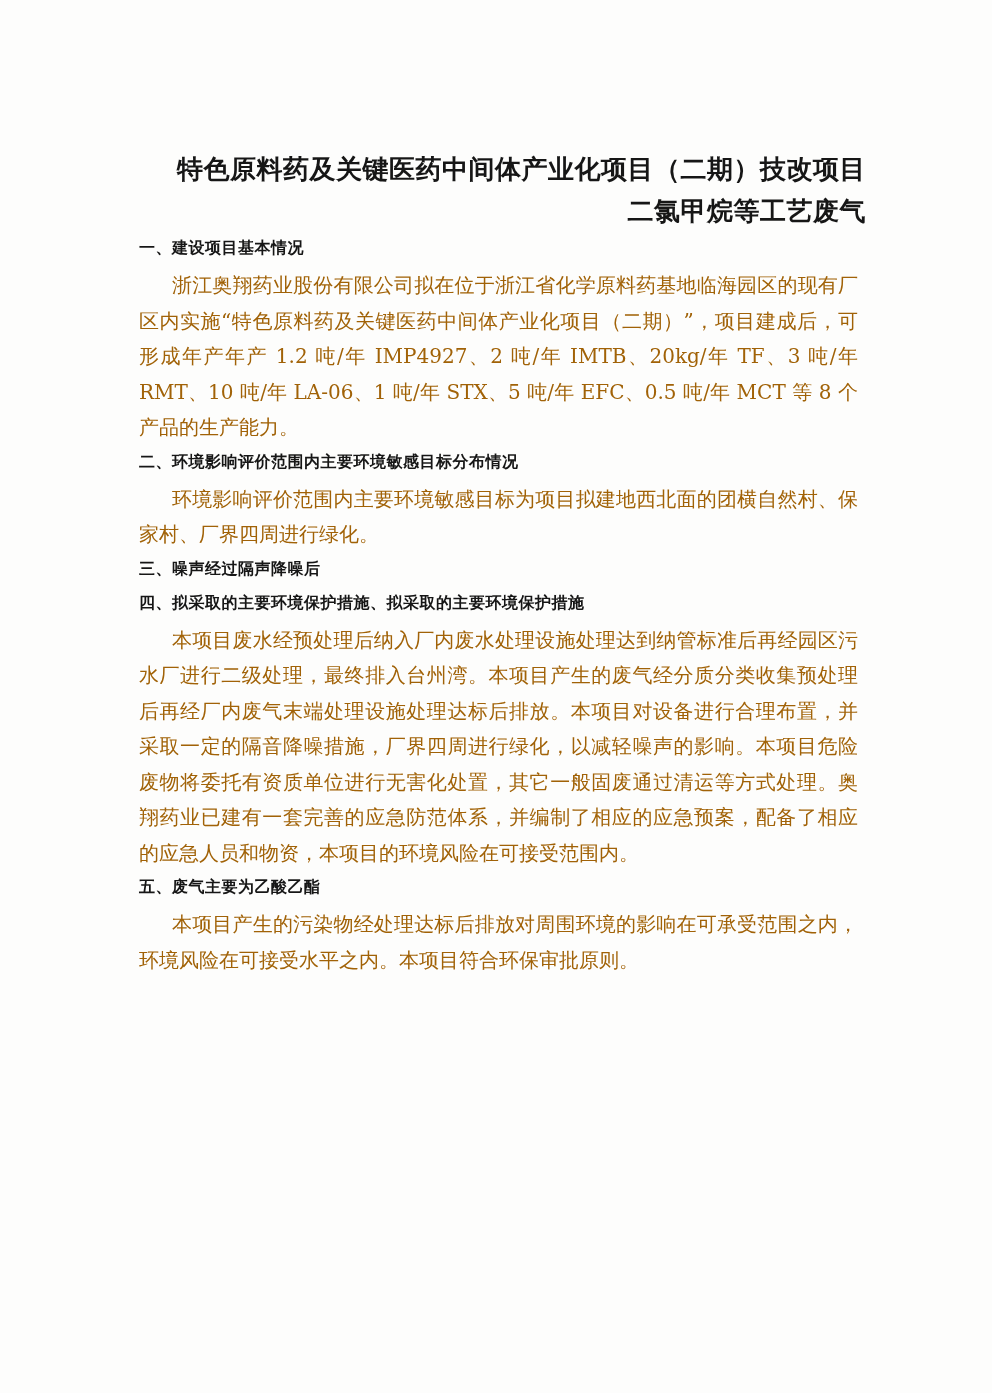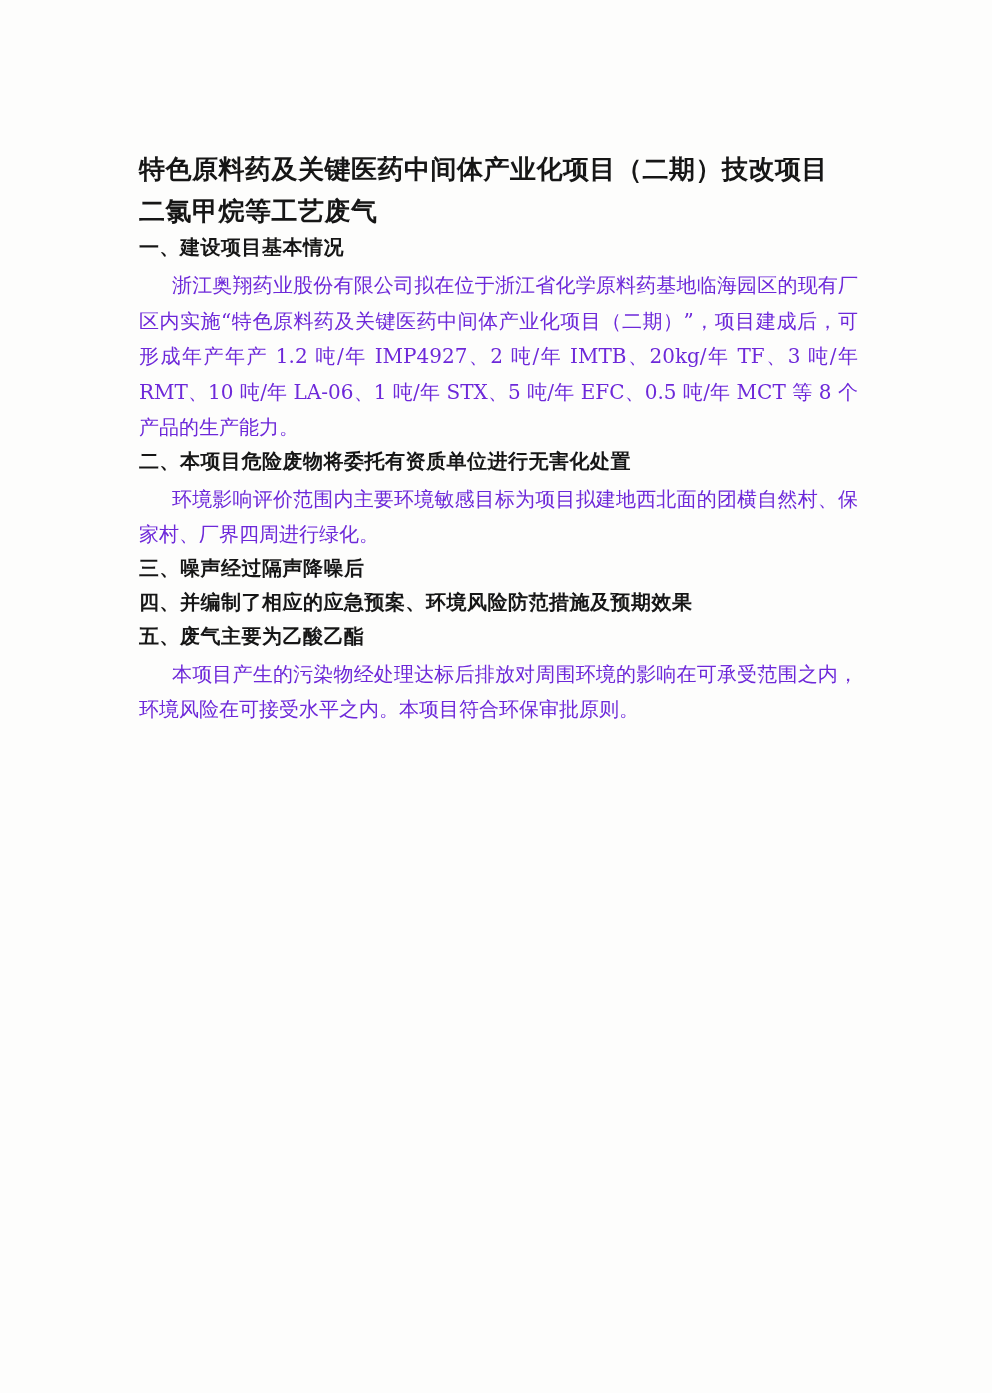--- a/index.html
+++ b/index.html
@@ -16,78 +16,79 @@
     box-sizing: border-box;
   }
   .content {
     position: absolute;
     left: 139px;
     top: 148px;
     width: 727px;
     color: #2a2a2a;
   }
   .doc-title {
-    text-align: left;
+    text-align: right;
     font-family: "DejaVu Sans", "Liberation Sans", sans-serif;
     font-weight: bold;
     font-size: 26px;
     line-height: 42px;
     color: #161616;
     margin: 0 0 2px 0;
     letter-spacing: 0.5px;
   }
   .section h2 {
     font-family: "DejaVu Sans", "Liberation Sans", sans-serif;
     font-weight: bold;
-    font-size: 20px;
+    font-size: 16px;
     line-height: 27px;
     color: #161616;
     margin: 1px 0 7px 0;
     letter-spacing: 0.5px;
   }
   .section:first-of-type h2 {
     margin-top: 0;
   }
   .section p {
     font-family: "DejaVu Serif", "Liberation Serif", serif;
     font-size: 20px;
     line-height: 35.5px;
     text-align: justify;
     text-indent: 33px;
     margin: 0 8px 2px 0;
-    color: #6d28d9;
+    color: #a16207;
   }
 </style>
 </head>
 <body>
 
 <div class="page">
   <div class="content">
 
     <div class="doc-title">
       <div>特色原料药及关键医药中间体产业化项目（二期）技改项目</div>
       <div>二氯甲烷等工艺废气</div>
     </div>
 
     <div class="section">
       <h2>一、建设项目基本情况</h2>
       <p>浙江奥翔药业股份有限公司拟在位于浙江省化学原料药基地临海园区的现有厂区内实施“特色原料药及关键医药中间体产业化项目（二期）”，项目建成后，可形成年产年产 1.2 吨/年 IMP4927、2 吨/年 IMTB、20kg/年 TF、3 吨/年 RMT、10 吨/年 LA-06、1 吨/年 STX、5 吨/年 EFC、0.5 吨/年 MCT 等 8 个产品的生产能力。</p>
     </div>
 
     <div class="section">
-      <h2>二、本项目危险废物将委托有资质单位进行无害化处置</h2>
+      <h2>二、环境影响评价范围内主要环境敏感目标分布情况</h2>
       <p>环境影响评价范围内主要环境敏感目标为项目拟建地西北面的团横自然村、保家村、厂界四周进行绿化。</p>
     </div>
 
     <div class="section">
       <h2>三、噪声经过隔声降噪后</h2>
     </div>
 
     <div class="section">
-      <h2>四、并编制了相应的应急预案、环境风险防范措施及预期效果</h2>
+      <h2>四、拟采取的主要环境保护措施、拟采取的主要环境保护措施</h2>
+      <p>本项目废水经预处理后纳入厂内废水处理设施处理达到纳管标准后再经园区污水厂进行二级处理，最终排入台州湾。本项目产生的废气经分质分类收集预处理后再经厂内废气末端处理设施处理达标后排放。本项目对设备进行合理布置，并采取一定的隔音降噪措施，厂界四周进行绿化，以减轻噪声的影响。本项目危险废物将委托有资质单位进行无害化处置，其它一般固废通过清运等方式处理。奥翔药业已建有一套完善的应急防范体系，并编制了相应的应急预案，配备了相应的应急人员和物资，本项目的环境风险在可接受范围内。</p>
     </div>
 
     <div class="section">
       <h2>五、废气主要为乙酸乙酯</h2>
       <p>本项目产生的污染物经处理达标后排放对周围环境的影响在可承受范围之内，环境风险在可接受水平之内。本项目符合环保审批原则。</p>
     </div>
 
   </div>
 </div>
 

